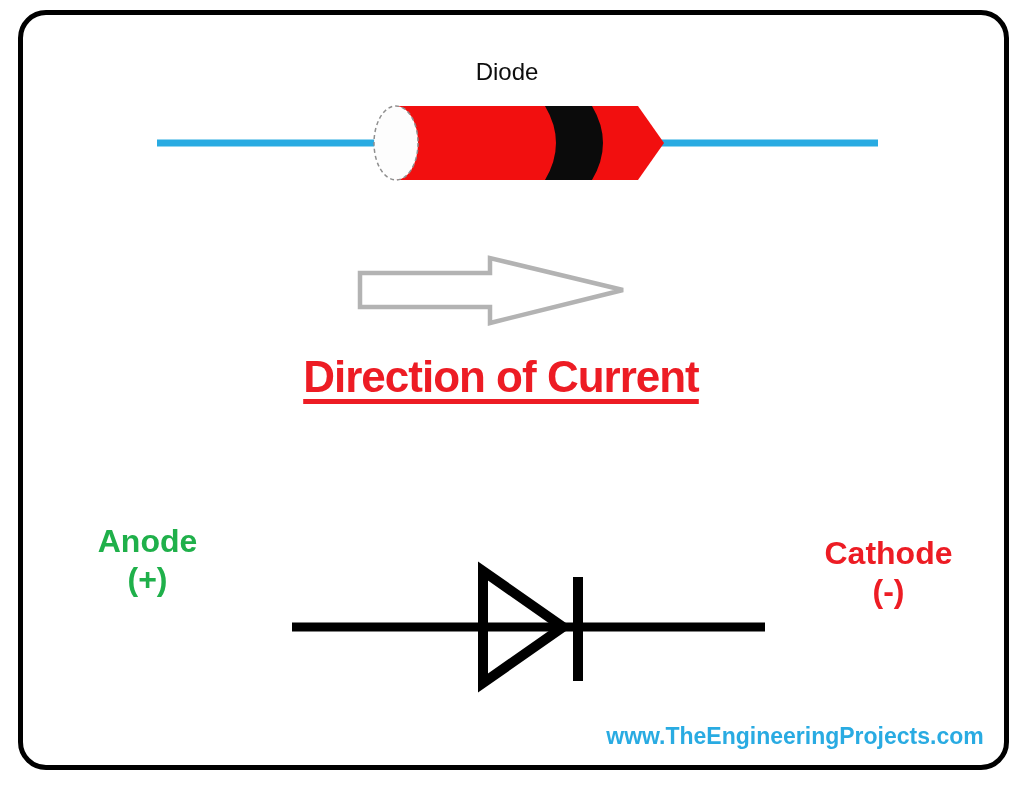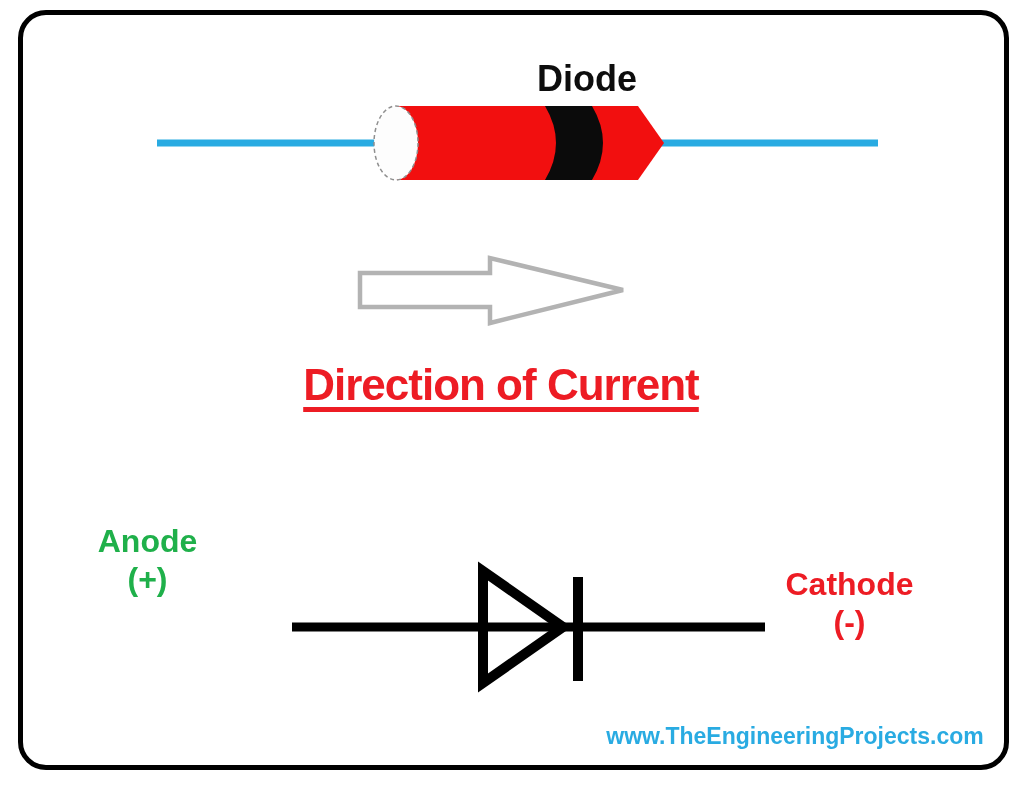--- a/index.html
+++ b/index.html
@@ -74,60 +74,58 @@
   .sym-bar {
     stroke: #000000;
     stroke-width: 10;
     fill: none;
   }
   .diode-title {
     position: absolute;
     left: 377px;
     top: 58px;
     width: 260px;
-    text-align: right;
-    font-size: 36px;
-    font-weight: bold;
+    text-align: center;
+    font-size: 24px;
+    font-weight: normal;
     color: var(--title-black, #0D0D0D);
     letter-spacing: 0px;
   }
   .direction-label {
     position: absolute;
     left: 288px;
     top: 352px;
     width: 426px;
     text-align: center;
     font-size: 44px;
     font-weight: bold;
     letter-spacing: -1px;
     color: var(--text-red, #ED1C24);
     text-decoration: underline;
     text-decoration-thickness: 5px;
     text-underline-offset: 7px;
-    margin-top: 8px;
   }
   .terminal-label {
     position: absolute;
     text-align: center;
     font-size: 32px;
     font-weight: bold;
     line-height: 1.2;
   }
   .anode-label {
     left: 55px;
     top: 522px;
     width: 185px;
     color: var(--anode-green, #1FB04A);
   }
   .cathode-label {
-    left: 752px;
+    left: 791px;
     top: 534px;
     width: 195px;
     color: var(--text-red, #ED1C24);
-    margin-top: 31px;
   }
   .website-link {
     position: absolute;
     left: 600px;
     top: 723px;
     width: 390px;
     text-align: center;
     font-size: 23px;
     font-weight: bold;
     color: var(--website-blue, #29ABE2);

